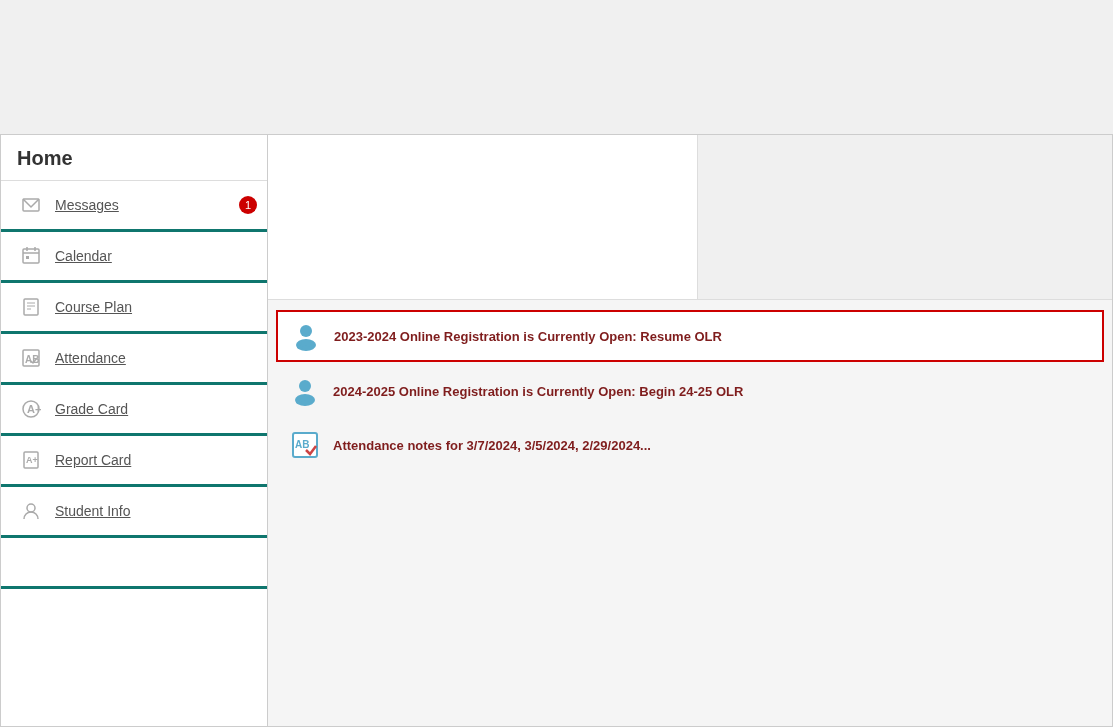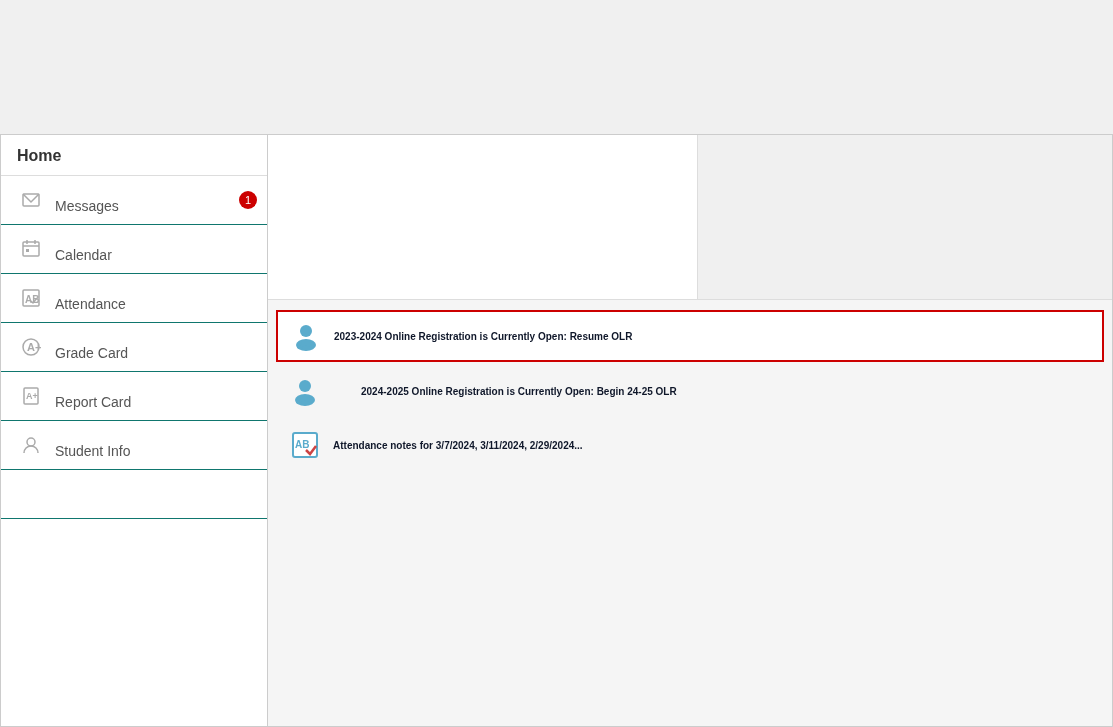--- a/index.html
+++ b/index.html
@@ -31,35 +31,36 @@
     
     .sidebar {
       width: 268px;
       background: #ffffff;
       border: 1px solid #ccc;
       border-top: none;
       flex-shrink: 0;
       padding-bottom: 10px;
     }
     .sidebar-title {
-      font-size: 16px;
+      font-size: 20px;
       font-weight: bold;
       color: #333;
       padding: 12px 16px 10px 16px;
       border-bottom: 1px solid #ddd;
     }
     .sidebar-item {
       display: flex;
-      align-items: flex-end;
+      align-items: center;
       padding: 10px 16px;
       cursor: pointer;
       color: #555;
       font-size: 14px;
       position: relative;
-      border-bottom: 1px solid #0f766e;
+      border-bottom: 3px solid #0f766e;
+      text-decoration: underline;
     }
     .sidebar-item .icon {
       width: 28px;
       height: 28px;
       margin-right: 10px;
       display: flex;
       align-items: center;
       justify-content: center;
       flex-shrink: 0;
       color: #999;
@@ -130,22 +131,22 @@
     .message-icon {
       width: 32px;
       height: 32px;
       margin-right: 12px;
       flex-shrink: 0;
       display: flex;
       align-items: center;
       justify-content: center;
     }
     .message-text {
-      font-size: 10px;
-      color: #0f172a;
+      font-size: 13px;
+      color: #7f1d1d;
       font-weight: 600;
     }
     
     .person-icon {
       color: #5aabcc;
     }
     .att-icon {
       position: relative;
     }
   </style>
@@ -178,20 +179,31 @@
             <rect x="2" y="3" width="16" height="14" rx="1" stroke="#aaa" stroke-width="1.5" fill="none"></rect>
             <line x1="2" y1="7" x2="18" y2="7" stroke="#aaa" stroke-width="1.5"></line>
             <line x1="6" y1="1" x2="6" y2="5" stroke="#aaa" stroke-width="1.5"></line>
             <line x1="14" y1="1" x2="14" y2="5" stroke="#aaa" stroke-width="1.5"></line>
             <rect x="5" y="10" width="3" height="3" fill="#aaa"></rect>
           </svg>
         </div>
         <span class="label">Calendar</span>
       </div>
 
+      <div class="sidebar-item">
+        <div class="icon">
+          <svg width="20" height="20" viewBox="0 0 20 20" fill="none">
+            <rect x="3" y="2" width="14" height="16" rx="1" stroke="#aaa" stroke-width="1.5" fill="none"></rect>
+            <line x1="6" y1="6" x2="14" y2="6" stroke="#aaa" stroke-width="1"></line>
+            <line x1="6" y1="9" x2="14" y2="9" stroke="#aaa" stroke-width="1"></line>
+            <line x1="6" y1="12" x2="10" y2="12" stroke="#aaa" stroke-width="1"></line>
+          </svg>
+        </div>
+        <span class="label">Course Plan</span>
+      </div>
 
       <div class="sidebar-item">
         <div class="icon">
           <svg width="20" height="20" viewBox="0 0 20 20" fill="none">
             <rect x="2" y="2" width="16" height="16" rx="1" stroke="#aaa" stroke-width="1.5" fill="none"></rect>
             <text x="4" y="15" font-size="10" fill="#aaa" font-family="Arial" font-weight="bold">AB</text>
             <polyline points="10,13 12,15 16,10" stroke="#aaa" stroke-width="1.5" fill="none"></polyline>
           </svg>
         </div>
         <span class="label">Attendance</span>
@@ -253,40 +265,40 @@
             <svg width="30" height="30" viewBox="0 0 30 30" fill="none">
               <circle cx="15" cy="10" r="6" fill="#5aabcc"></circle>
               <ellipse cx="15" cy="24" rx="10" ry="6" fill="#5aabcc"></ellipse>
               <ellipse cx="9" cy="26" rx="3" ry="2" fill="#5aabcc"></ellipse>
               <polyline points="11,20 9,27 15,24 21,27 19,20" fill="#5aabcc" stroke="none"></polyline>
             </svg>
           </div>
           <span class="message-text">2023-2024 Online Registration is Currently Open: Resume OLR</span>
         </div>
 
-        <div class="message-item" style="padding: 10px 20px; gap: 28px;">
+        <div class="message-item" style="padding: 10px 20px;">
           <div class="message-icon person-icon">
             <svg width="30" height="30" viewBox="0 0 30 30" fill="none">
               <circle cx="15" cy="10" r="6" fill="#5aabcc"></circle>
               <ellipse cx="15" cy="24" rx="10" ry="6" fill="#5aabcc"></ellipse>
               <ellipse cx="9" cy="26" rx="3" ry="2" fill="#5aabcc"></ellipse>
               <polyline points="11,20 9,27 15,24 21,27 19,20" fill="#5aabcc" stroke="none"></polyline>
             </svg>
           </div>
           <span class="message-text">2024-2025 Online Registration is Currently Open: Begin 24-25 OLR</span>
         </div>
 
         <div class="message-item" style="padding: 10px 20px;">
           <div class="message-icon att-icon">
             <svg width="30" height="30" viewBox="0 0 30 30" fill="none">
               <rect x="3" y="3" width="24" height="24" rx="2" stroke="#5aabcc" stroke-width="2" fill="white"></rect>
               <text x="5" y="18" font-size="10" fill="#5aabcc" font-family="Arial" font-weight="bold">AB</text>
               <polyline points="16,20 20,24 26,16" stroke="#cc4444" stroke-width="2.5" fill="none"></polyline>
             </svg>
           </div>
-          <span class="message-text">Attendance notes for 3/7/2024, 3/11/2024, 2/29/2024...</span>
+          <span class="message-text">Attendance notes for 3/7/2024, 3/5/2024, 2/29/2024...</span>
         </div>
 
       </div>
     </div>
 
   </div>
 </div>
 
 </body></html>

